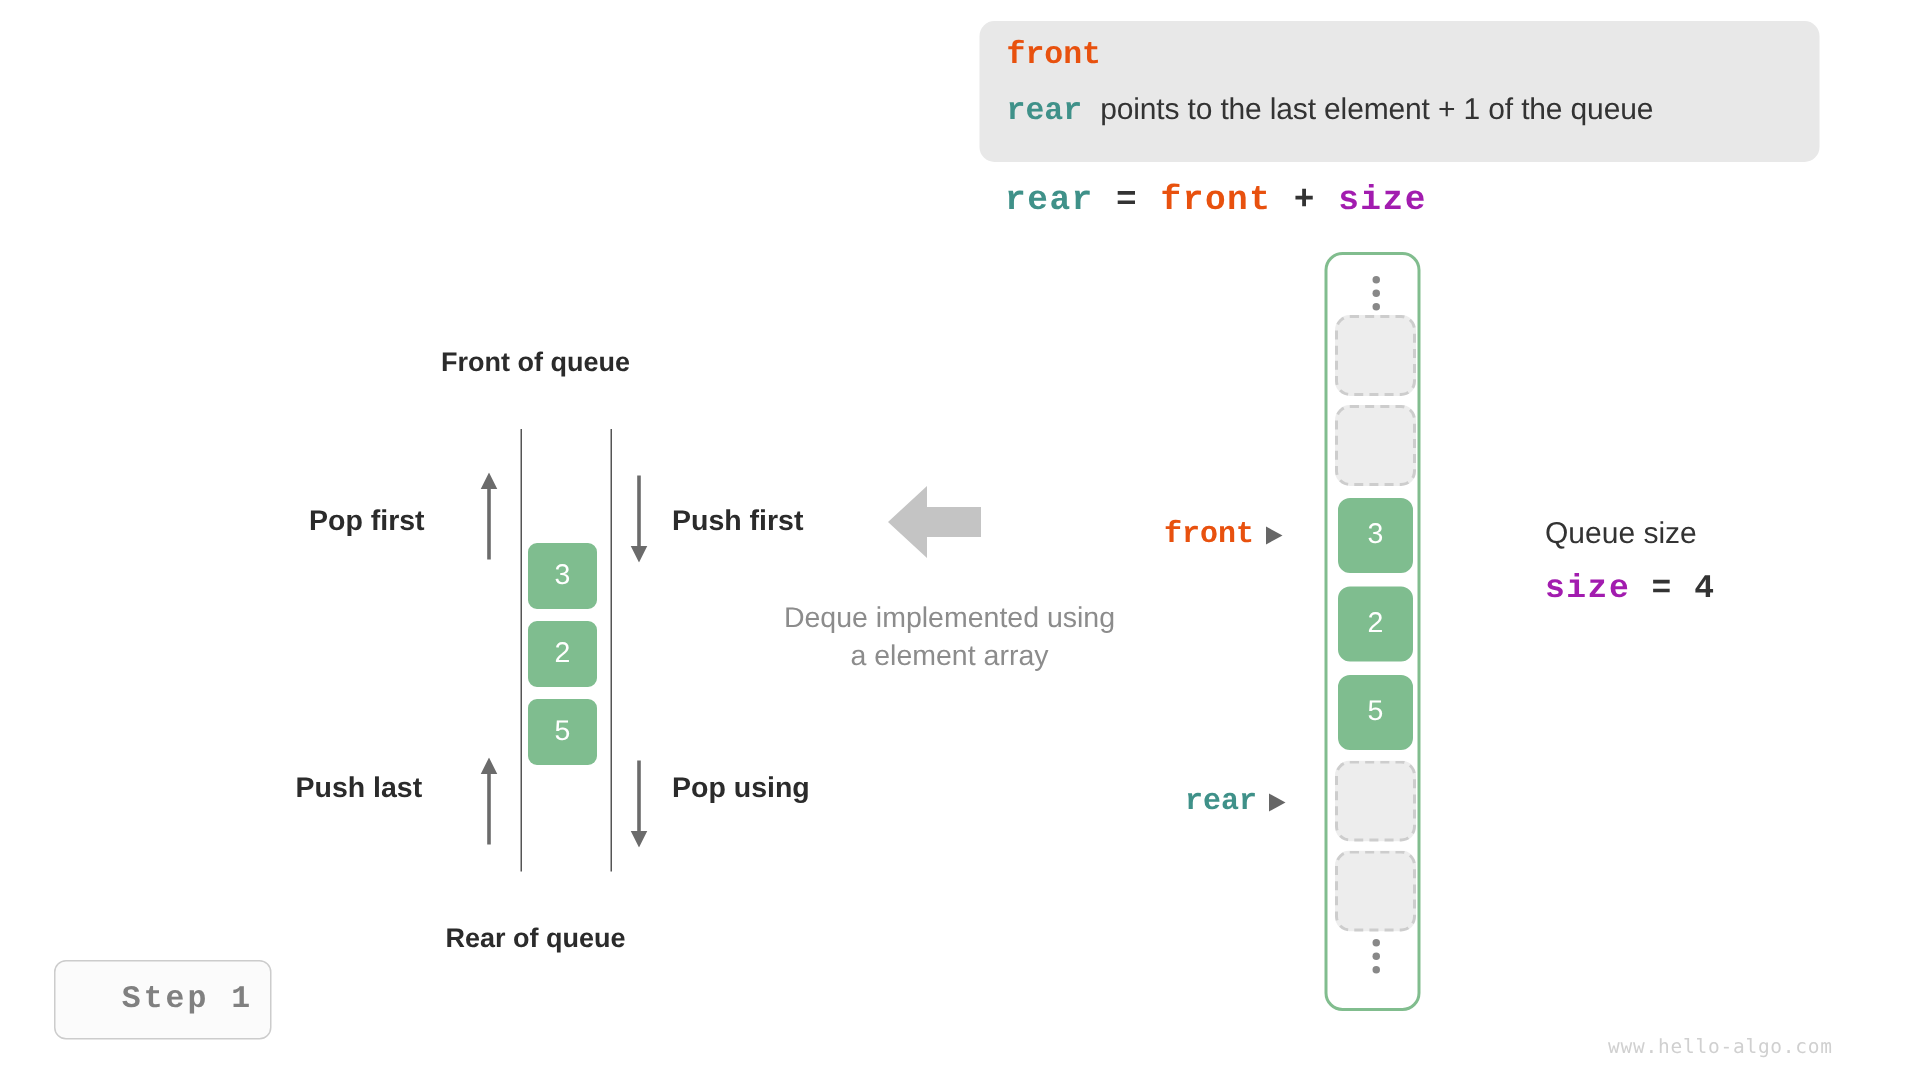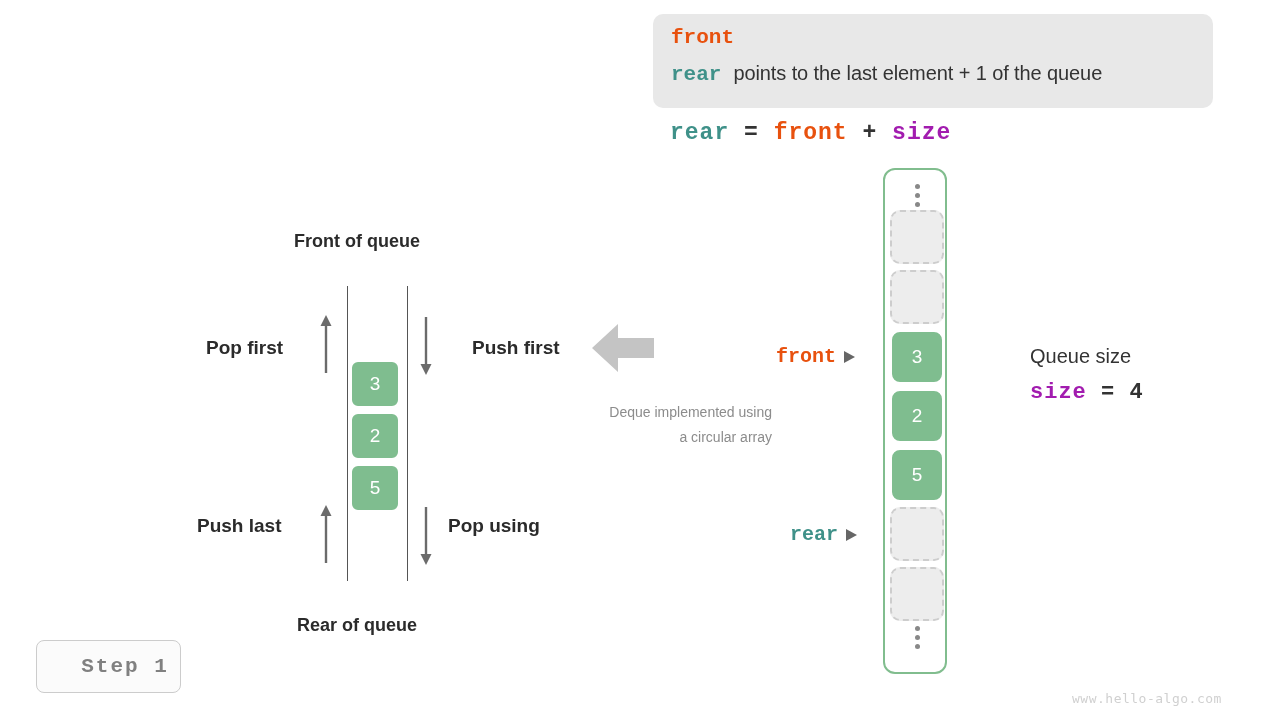--- a/index.html
+++ b/index.html
@@ -88,40 +88,40 @@
     box-sizing: border-box;
     border: 2px solid #ffffff;
   }
 
   
   .op-label {
     font-size: 19px; font-weight: bold; color: #2b2b2b;
     white-space: nowrap;
   }
   #pop-first-label  { left: 206px; top: 337px; }
-  #push-first-label { left: 448px; top: 337px; margin-left: 24px; }
+  #push-first-label { left: 448px; top: 337px; }
   #push-last-label  { left: 197px; top: 515px; }
   #pop-last-label   { left: 448px; top: 515px; }
 
   
   .thin-arrow { width: 16px; }
   #arrow-pop-first  { left: 318px; top: 315px; }
   #arrow-push-first { left: 418px; top: 315px; }
   #arrow-push-last  { left: 318px; top: 505px; }
   #arrow-pop-last   { left: 418px; top: 505px; }
 
   
   #big-arrow { left: 592px; top: 322px; }
 
   
   #caption {
     left: 494px; top: 400px;
     width: 278px;
-    text-align: right;
-    font-size: 14px; color: #8c8c8c; line-height: 25px;
+    text-align: center;
+    font-size: 19px; color: #8c8c8c; line-height: 25px;
   }
 
   
   #array-container {
     left: 883px; top: 168px;
     width: 64px; height: 506px;
     border: 2px solid #81bd8e;
     border-radius: 12px;
     box-sizing: border-box;
     background: #ffffff;
@@ -266,21 +266,21 @@
   <line x1="8" y1="2" x2="8" y2="51" stroke="#6b6b6b" stroke-width="2.4"></line>
   <polygon points="8,60 2.5,49 13.5,49" fill="#6b6b6b"></polygon>
 </svg>
 
 <svg class="abs" id="big-arrow" width="62" height="62" viewBox="0 0 62 62">
   <polygon points="0,26 26,2 26,16 62,16 62,36 26,36 26,50" fill="#c4c4c4"></polygon>
 </svg>
 
 <div class="abs" id="caption">
   <div>Deque implemented using</div>
-  <div>a circular array</div>
+  <div>a element array</div>
 </div>
 
 <div class="abs" id="array-container">
   <div class="ellipsis-dots" id="dots-top">
     <span></span>
       <span></span>
       <span></span>
   </div>
 
   <div class="slot empty" style="top:40px;"></div>

